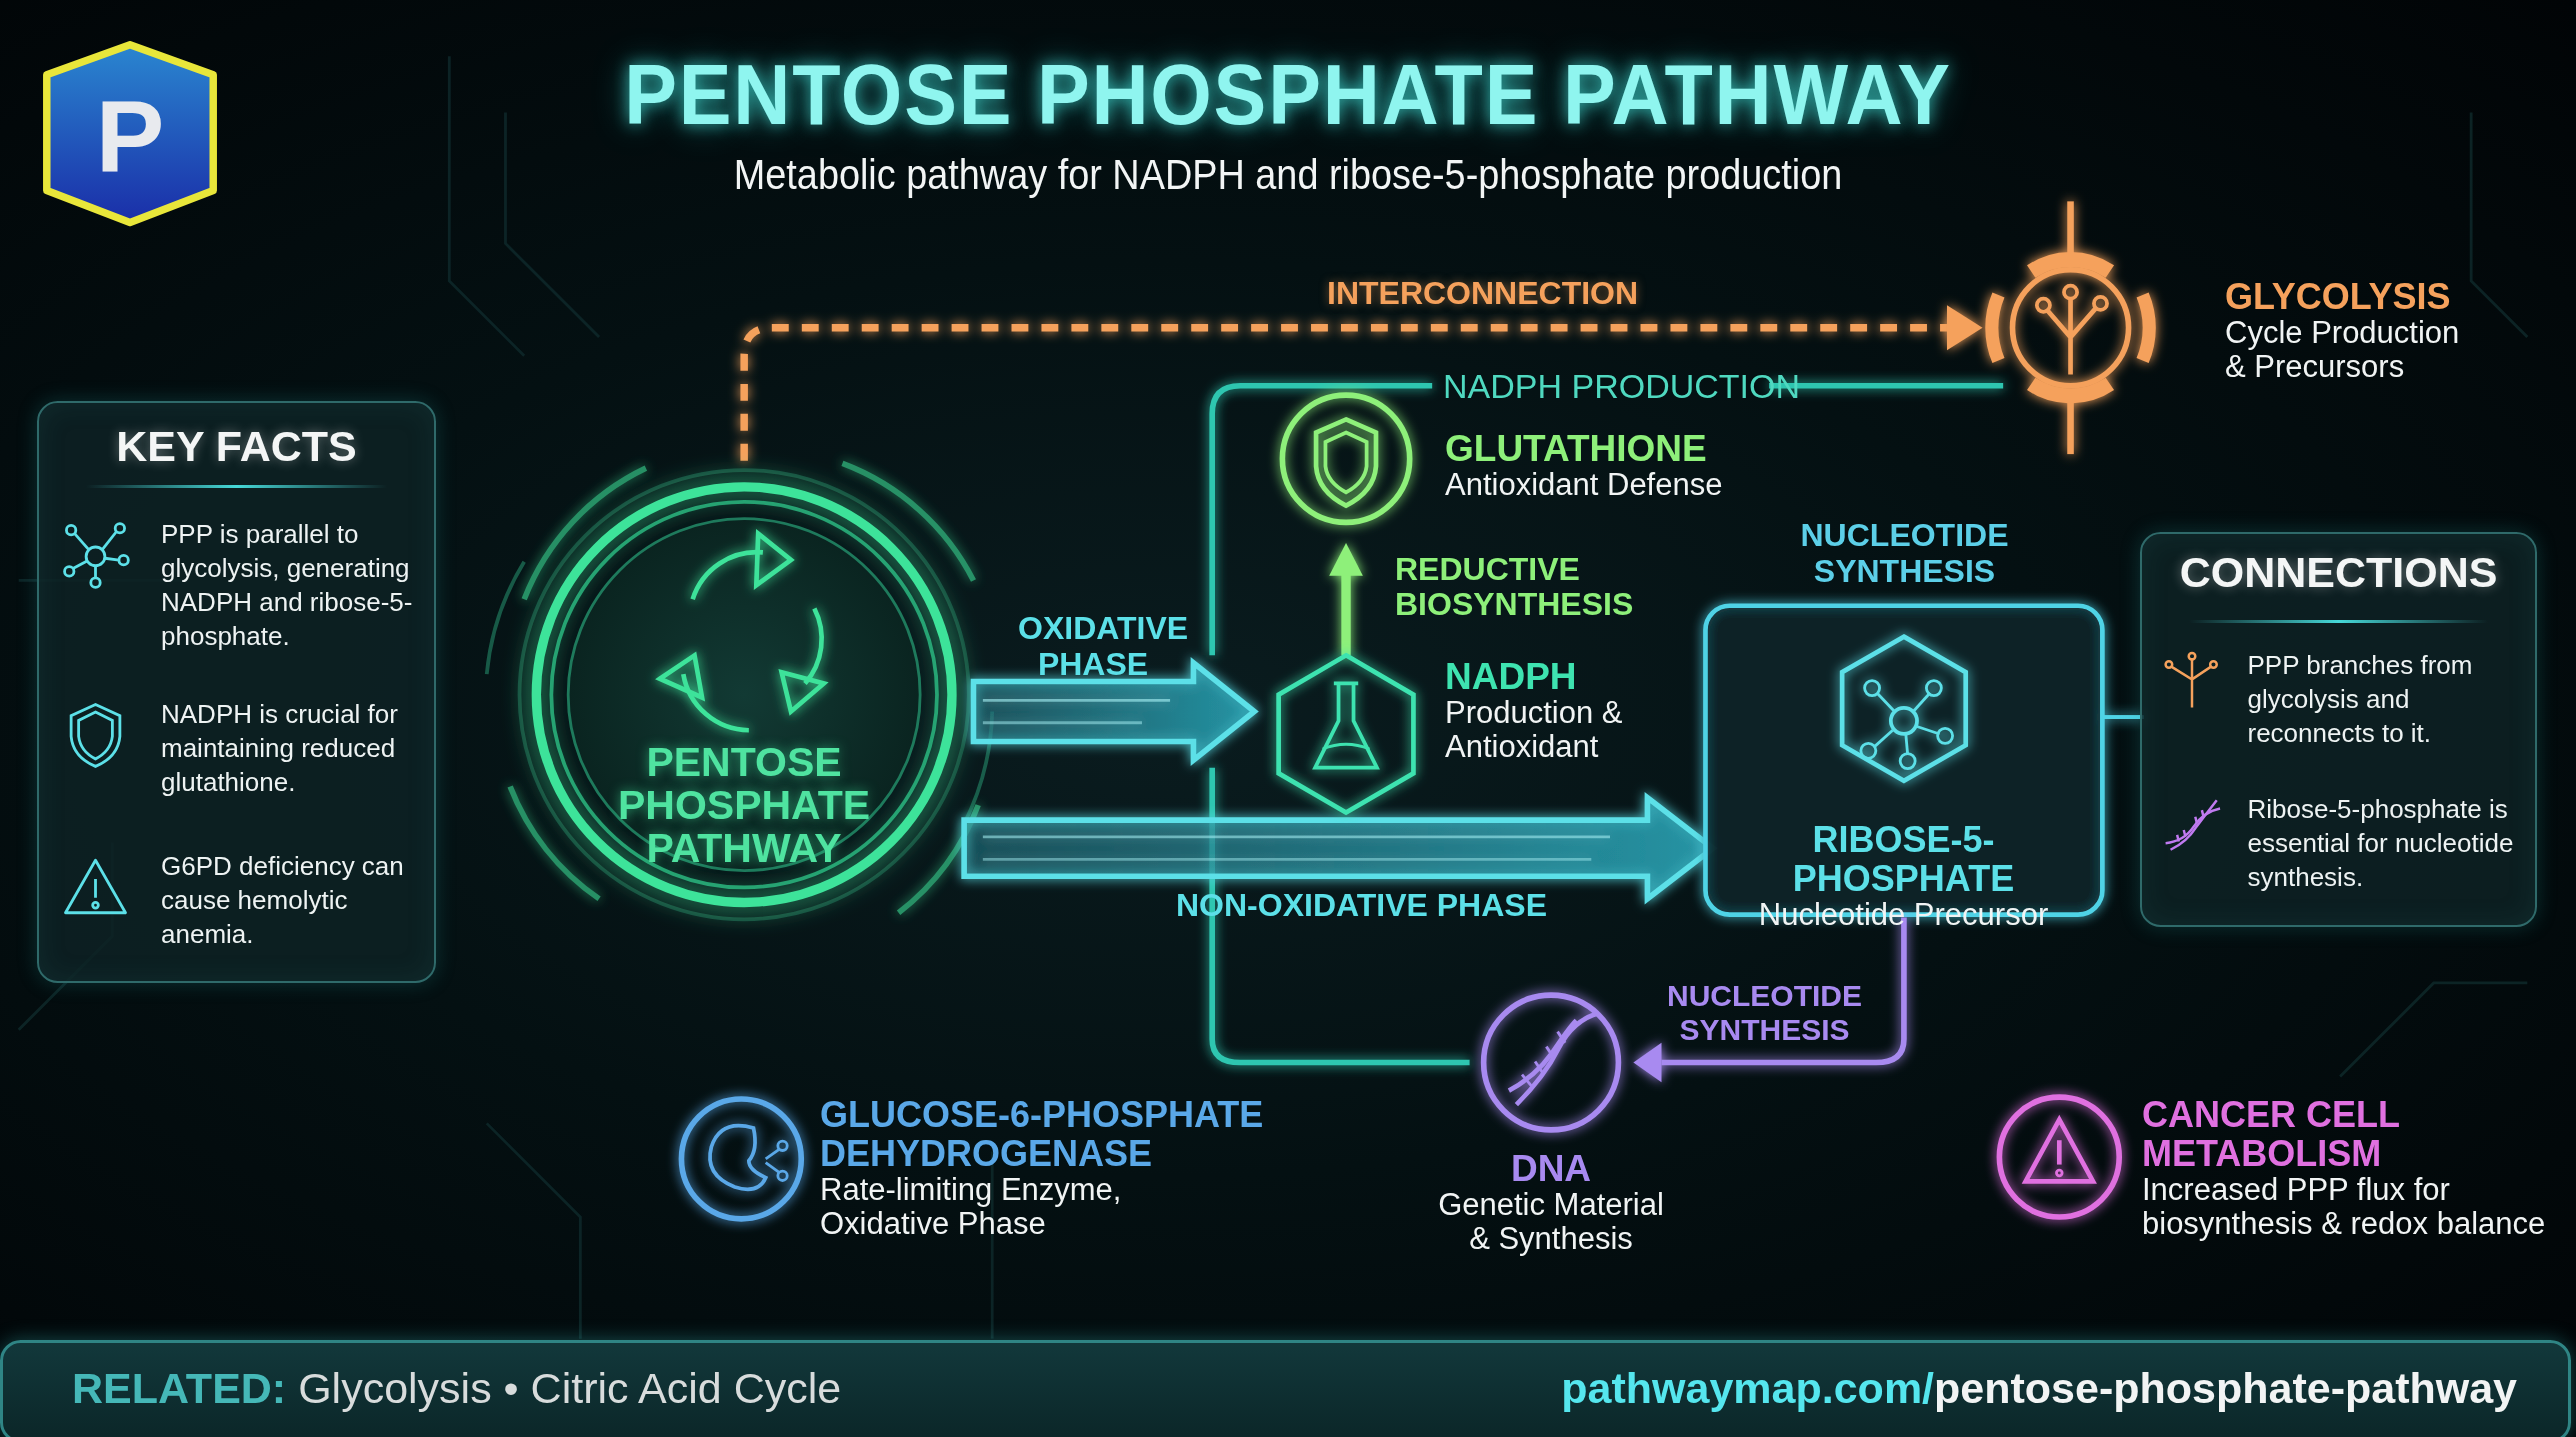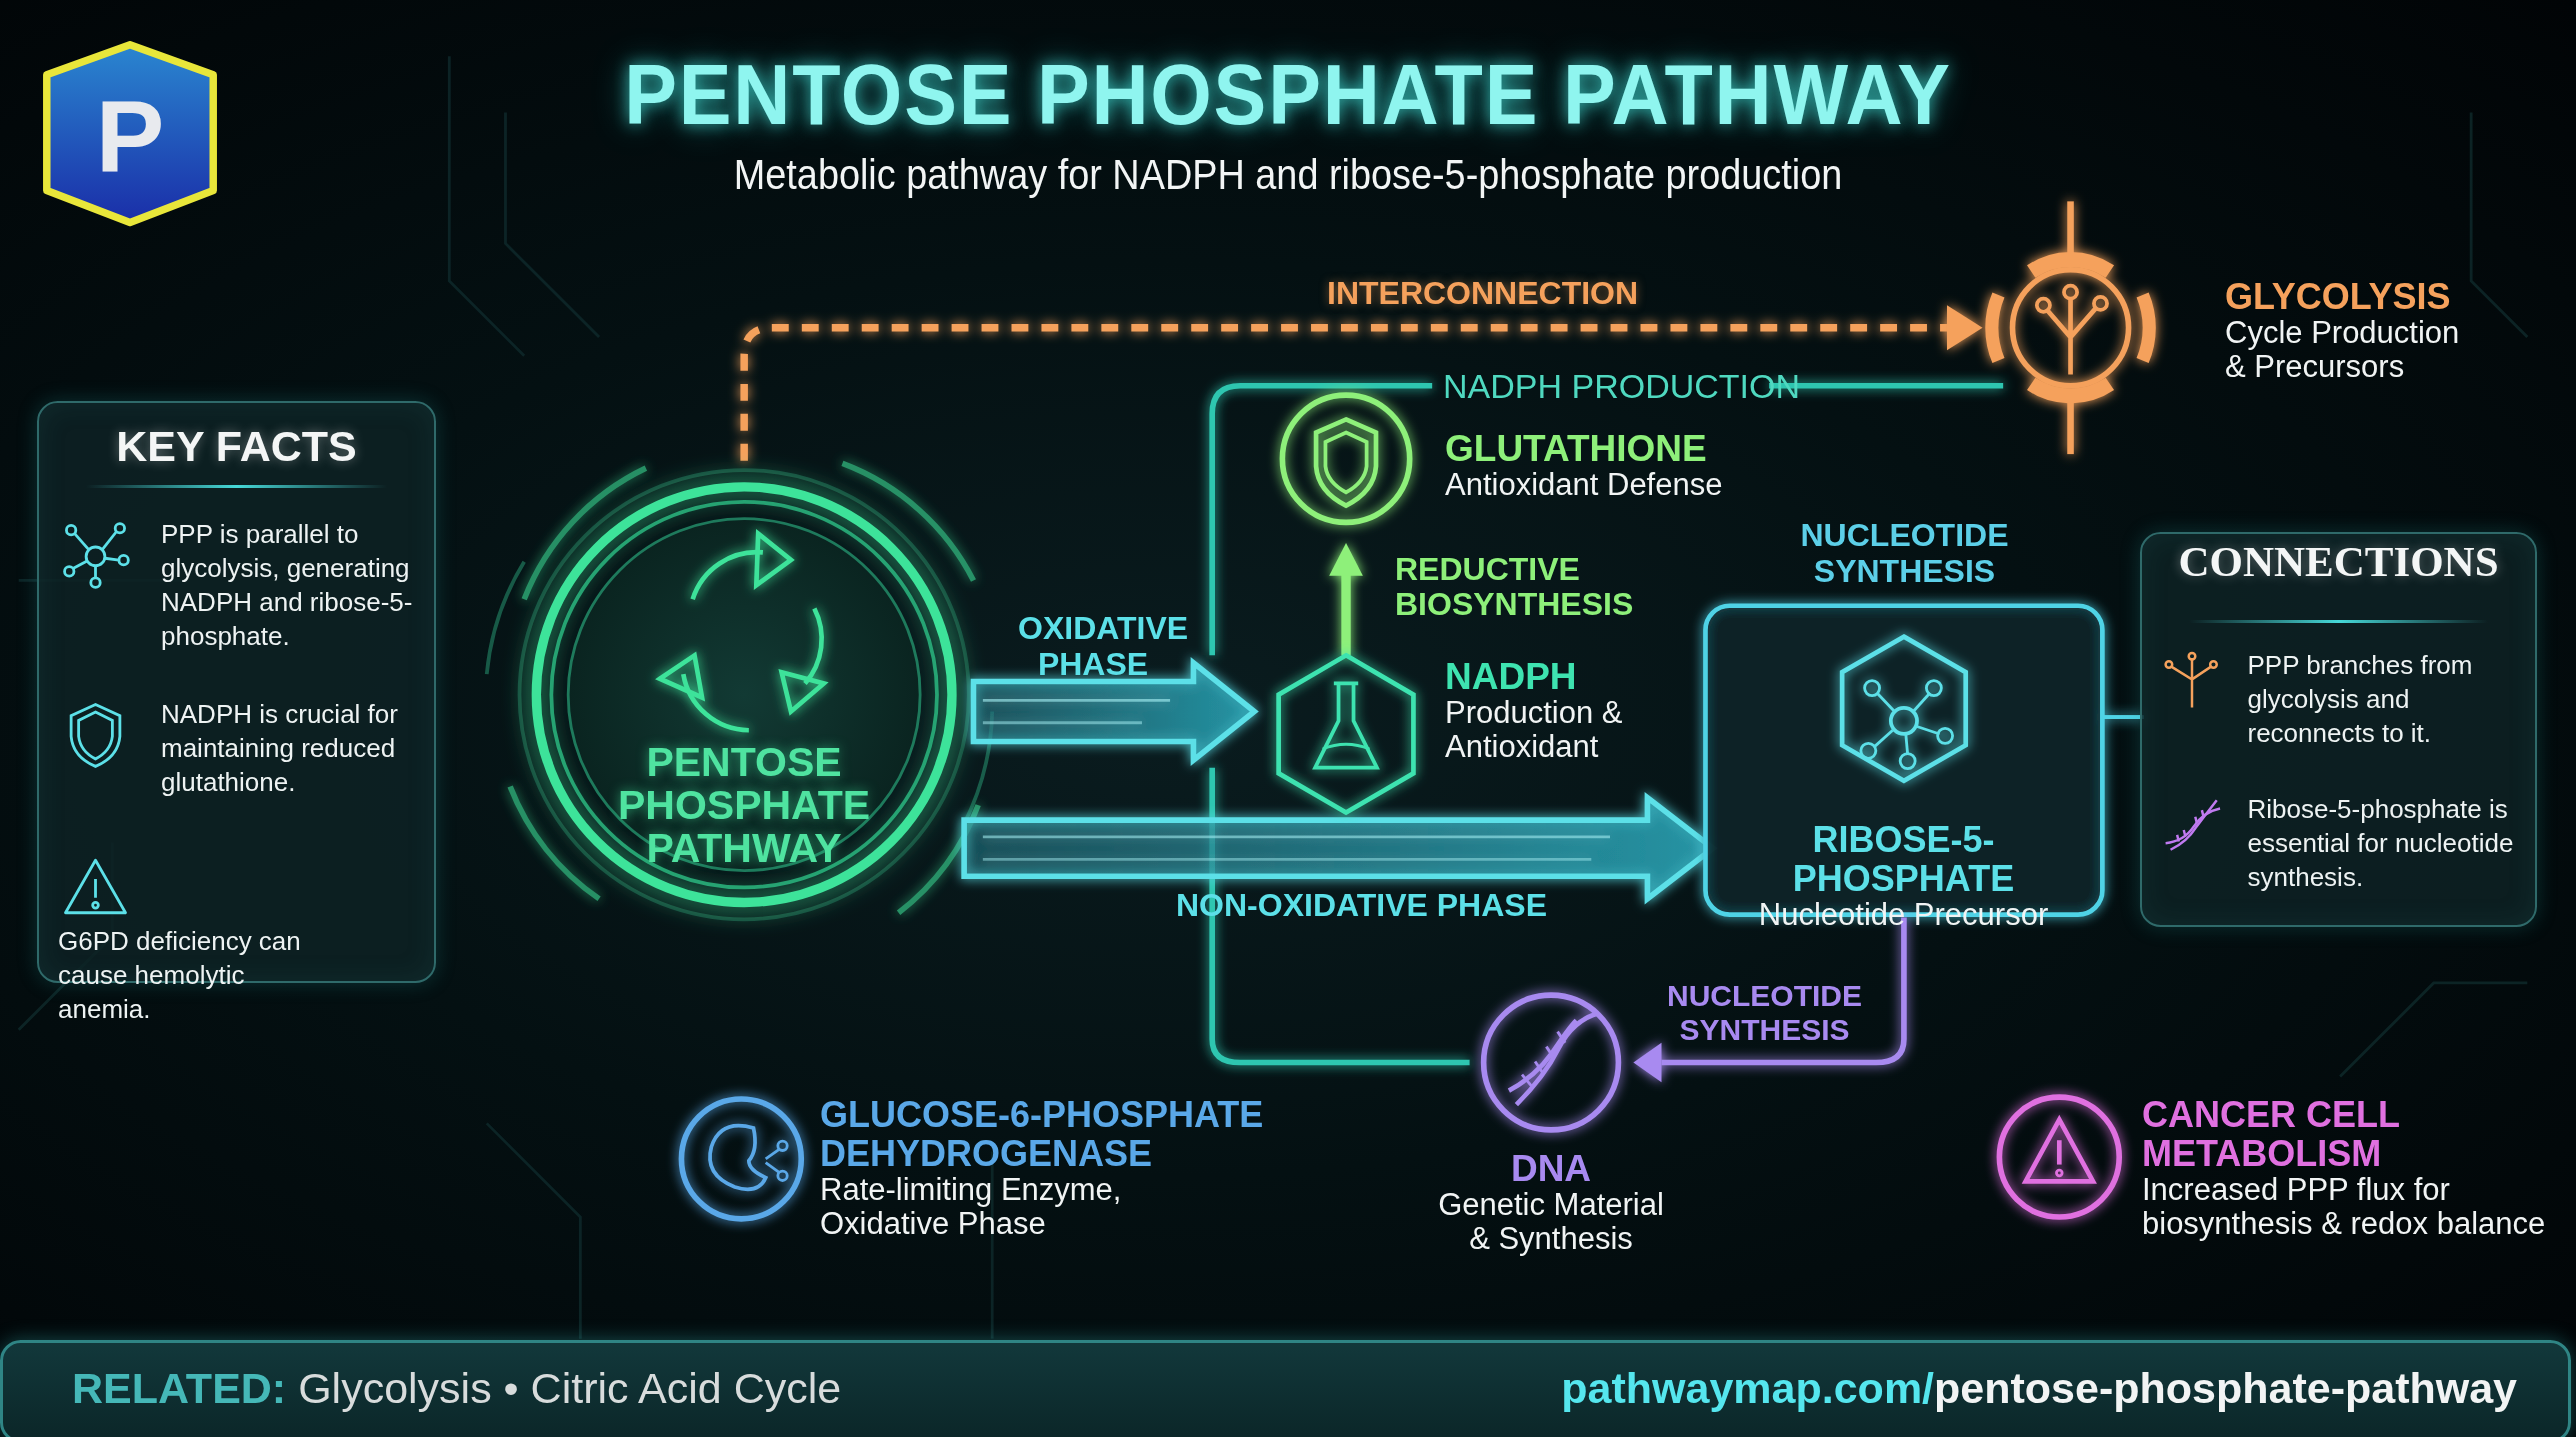--- a/index.html
+++ b/index.html
@@ -257,21 +257,21 @@
   <div class="fact" style="left:19px; top:294px;">
     <svg class="ic" viewBox="0 0 80 80">
       <g stroke="#5ce0e8" stroke-width="3" fill="none">
         <path d="M40 8 L66 20 L66 42 Q64 64 40 74 Q16 64 14 42 L14 20 Z"></path>
         <path d="M40 16 L58 25 L58 42 Q56 58 40 66 Q24 58 22 42 L22 25 Z"></path>
       </g>
     </svg>
     <div class="tx" style="width:281px;">NADPH is crucial for maintaining reduced glutathione.</div>
   </div>
 
-  <div class="fact" style="left:19px; top:446px;flex-direction:column;">
+  <div class="fact" style="left:19px; top:446px;">
     <svg class="ic" viewBox="0 0 80 80">
       <g stroke="#5ce0e8" stroke-width="3" fill="none">
         <path d="M40 12 L72 68 L8 68 Z" stroke-linejoin="round"></path>
         <line x1="40" y1="32" x2="40" y2="52"></line>
           <circle cx="40" cy="60" r="3"></circle>
       </g>
     </svg>
     <div class="tx" style="width:281px;">G6PD deficiency can cause hemolytic anemia.</div>
   </div>
 </div>
@@ -344,21 +344,21 @@
 </div>
 
 <div class="abs cond" style="left:2142px; top:1095px;">
   <div class="lbl-head" style="color:#e070e0; font-size:36px;">CANCER CELL</div>
   <div class="lbl-head" style="color:#e070e0; font-size:36px;">METABOLISM</div>
   <div class="lbl-sub">Increased PPP flux for</div>
   <div class="lbl-sub">biosynthesis &amp; redox balance</div>
 </div>
 
 <div class="abs panel" style="left:2140px; top:532px; width:393px; height:391px;">
-  <div class="panel-title cond" style="top:3px;font-family:Liberation Serif, serif;">CONNECTIONS</div>
+  <div class="panel-title cond" style="top:14px;">CONNECTIONS</div>
   <div class="panel-rule" style="top:86px;"></div>
 
   <div class="fact" style="left:17px; top:114px;">
     <svg class="ic" viewBox="0 0 80 80" style="width:66px;height:66px;margin-right:22.5px;">
       <g stroke="#f5a15c" stroke-width="3" fill="none">
         <path d="M40 72 L40 38 L14 22 M40 38 L64 22 M40 38 L40 12"></path>
         <circle cx="40" cy="10" r="4"></circle>
           <circle cx="12" cy="20" r="4"></circle>
           <circle cx="66" cy="20" r="4"></circle>
       </g>

